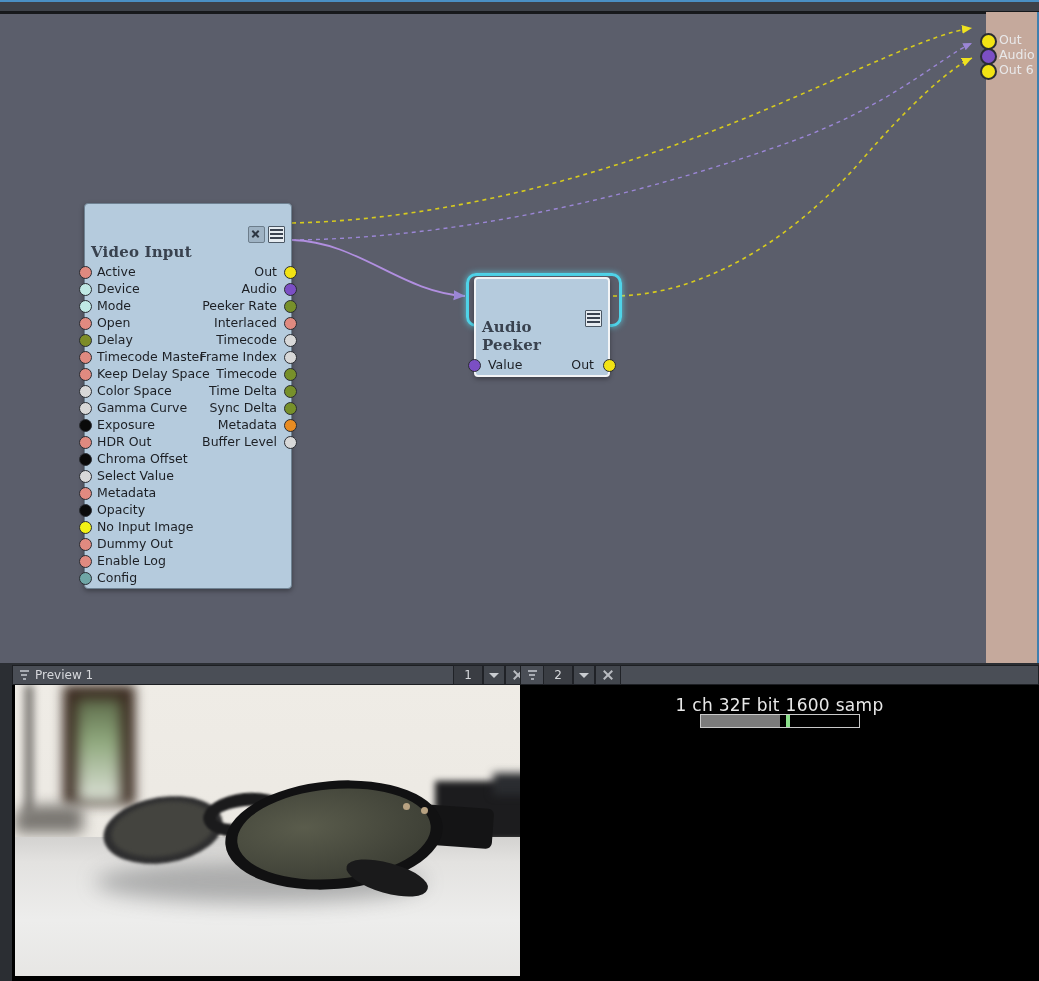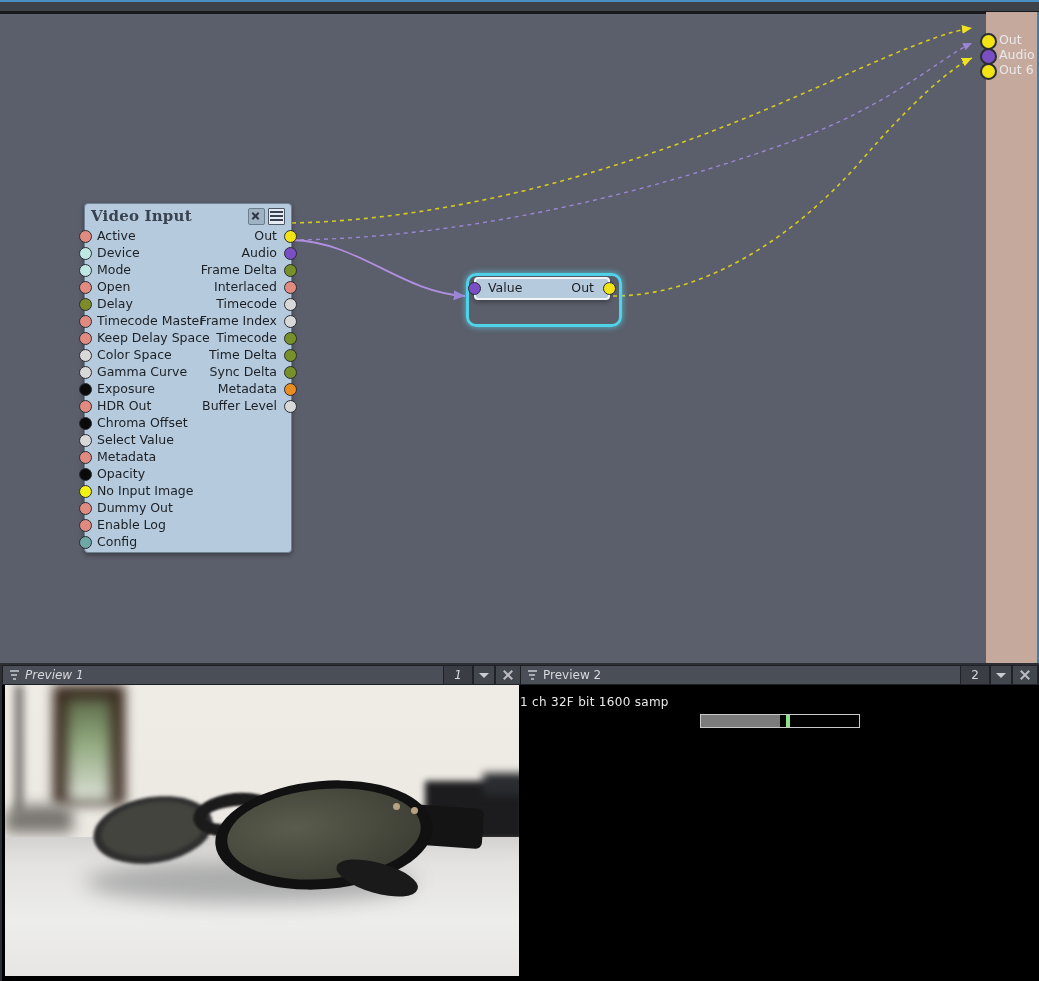--- a/index.html
+++ b/index.html
@@ -20,21 +20,21 @@
   #graph-edge-top{position:absolute;left:0;top:0;width:1039px;height:2px;background:#17191c;}
 
   svg.wires{position:absolute;left:0;top:0;width:1039px;height:651px;pointer-events:none;}
 
   
   .node{position:absolute;background:#b5cbdd;border:1px solid #6f8292;border-radius:4px;
         box-shadow:0 2px 5px rgba(0,0,0,.35);}
   .node-title{font-family:"DejaVu Serif","Liberation Serif",serif;font-weight:bold;
               font-size:15px;color:#39424f;padding:3px 6px 2px 6px;letter-spacing:.2px;
               display:flex;align-items:center;}
-  .node-title .tname{flex:1;}
+  .node-title .tname{flex:1;margin-top:36px;}
   .titlebtn{width:15px;height:15px;margin-left:3px;display:inline-block;position:relative;}
   .btn-close{background:#9fb3c4;border:1px solid #6c7d8b;border-radius:2px;}
   .btn-close:before,.btn-close:after{content:"";position:absolute;left:2px;top:6px;width:9px;
      height:2px;background:#2e3844;}
   .btn-close:before{transform:rotate(45deg);} .btn-close:after{transform:rotate(-45deg);}
   .btn-menu{background:#e6ecf1;border:1px solid #4a5764;border-radius:1px;}
   .btn-menu i{position:absolute;left:1px;right:1px;height:2px;background:#39424f;display:block;}
   .btn-menu i:nth-child(1){top:2px;} .btn-menu i:nth-child(2){top:6px;} .btn-menu i:nth-child(3){top:10px;}
 
   .rows{position:relative;}
@@ -49,21 +49,21 @@
   .sel-glow{position:absolute;border:3px solid #4fd3e8;border-radius:10px;
             box-shadow:0 0 6px rgba(90,215,235,.8);}
 
   
   .edge-port{position:absolute;width:13px;height:13px;border-radius:50%;border:2px solid #2a2d33;}
   .edge-label{position:absolute;font-size:12.5px;color:#e9e9ea;}
 
   
   #previews{position:absolute;left:0;top:665px;width:1039px;height:316px;background:#2b2e33;}
   .pv{position:absolute;top:0;height:316px;}
-  #pv1{left:2px;width:520px;font-style:italic;} #pv2{left:520px;width:519px;}
+  #pv1{left:12px;width:520px;} #pv2{left:520px;width:519px;}
   .pv-head{position:relative;height:20px;background:#4a4e56;border:1px solid #1d1f23;
            box-sizing:border-box;display:flex;align-items:center;}
   .grip{width:22px;height:20px;position:relative;flex:0 0 22px;}
   .grip b{position:absolute;left:7px;width:9px;height:2px;background:#a7abb2;}
   .grip b:nth-child(1){top:5px;} .grip b:nth-child(2){top:9px;width:6px;left:8px;}
   .grip b:nth-child(3){top:13px;width:3px;left:10px;}
   .pv-title{font-size:12px;color:#d6d8dc;flex:1;}
   .numbox{width:28px;height:18px;background:#3a3d43;border:1px solid #202227;color:#d6d8dc;
           font-size:12px;display:flex;align-items:center;justify-content:center;}
   .drop{width:20px;height:18px;background:#42464d;border:1px solid #202227;position:relative;}
@@ -104,22 +104,22 @@
       transform:rotate(-5deg);}
   #ph-arm{left:360px;top:120px;width:118px;height:40px;background:#141415;
       transform:rotate(4deg);border-radius:6px;}
   #ph-temple{left:330px;top:178px;width:84px;height:30px;background:#1a1a1b;
       border-radius:50% 46% 50% 50%;transform:rotate(16deg);}
   #ph-hinge1{left:388px;top:118px;width:7px;height:7px;border-radius:50%;background:#b8a282;}
   #ph-hinge2{left:406px;top:122px;width:7px;height:7px;border-radius:50%;background:#b8a282;}
 
   
   #meter-wrap{position:absolute;left:0;top:0;width:519px;height:296px;}
-  #meter-label{position:absolute;left:0;top:10px;width:519px;text-align:left;
-     font-size:12px;color:#e8e8e8;letter-spacing:.3px;}
+  #meter-label{position:absolute;left:0;top:10px;width:519px;text-align:center;
+     font-size:17px;color:#e8e8e8;letter-spacing:.3px;}
   #meter-bar{position:absolute;left:180px;top:29px;width:160px;height:14px;
      border:1px solid #c9c9c9;background:#000;box-sizing:border-box;}
   #meter-fill{position:absolute;left:0;top:0;height:100%;background:#7b7b7b;}
   #meter-mark{position:absolute;top:0;height:100%;background:#8ce08c;width:4px;}
 </style>
 </head>
 <body>
 
 <div id="app">
 
@@ -168,21 +168,21 @@
           </div>
         <div class="row">
             <span class="port in" style="background:#bfe8e4"></span>
             <span class="lbl-in">Device</span>
             <span class="lbl-out">Audio</span>
             <span class="port out" style="background:#7b4fc4"></span>
           </div>
         <div class="row">
             <span class="port in" style="background:#bfe8e4"></span>
             <span class="lbl-in">Mode</span>
-            <span class="lbl-out">Frame Delta</span>
+            <span class="lbl-out">Peeker Rate</span>
             <span class="port out" style="background:#77902a"></span>
           </div>
         <div class="row">
             <span class="port in" style="background:#e08a80"></span>
             <span class="lbl-in">Open</span>
             <span class="lbl-out">Interlaced</span>
             <span class="port out" style="background:#e08a80"></span>
           </div>
         <div class="row">
             <span class="port in" style="background:#7d8c27"></span>
@@ -256,20 +256,28 @@
           </div>
         <div class="row" style="height:19px;">
             <span class="port in" style="background:#6fa6a6"></span>
             <span class="lbl-in">Config</span>
           </div>
       </div>
     </div>
 
     <div class="sel-glow" style="left:466px;top:261px;width:150px;height:48px;"></div>
     <div class="node" id="node-audio-peeker" style="left:474px;top:265px;width:132px;border:2px solid #f2f4f6;">
+      <div class="node-title">
+        <span class="tname">Audio Peeker</span>
+        <span class="titlebtn btn-menu">
+          <i></i>
+            <i></i>
+            <i></i>
+        </span>
+      </div>
       <div class="rows">
         <div class="row" style="height:19px;">
           <span class="port in" style="background:#7b4fc4;left:-8px;"></span>
           <span class="lbl-in">Value</span>
           <span class="lbl-out">Out</span>
           <span class="port out" style="background:#f2e314;right:-8px;"></span>
         </div>
       </div>
     </div>
 
@@ -318,21 +326,20 @@
       </div>
     </div>
 
     <div class="pv" id="pv2">
       <div class="pv-head">
         <span class="grip">
             <b></b>
             <b></b>
             <b></b>
           </span>
-        <span class="pv-title">Preview 2</span>
         <span class="numbox">2</span>
         <span class="drop"></span>
         <span class="xbtn"></span>
       </div>
       <div class="pv-body">
         <div id="meter-wrap">
           <div id="meter-label">1 ch  32F bit  1600 samp</div>
           <div id="meter-bar">
             <div id="meter-fill" style="width: 50%; background: rgb(123, 123, 123);"></div>
             <div id="meter-mark" style="left: 54%; background: rgb(140, 224, 140);"></div>

